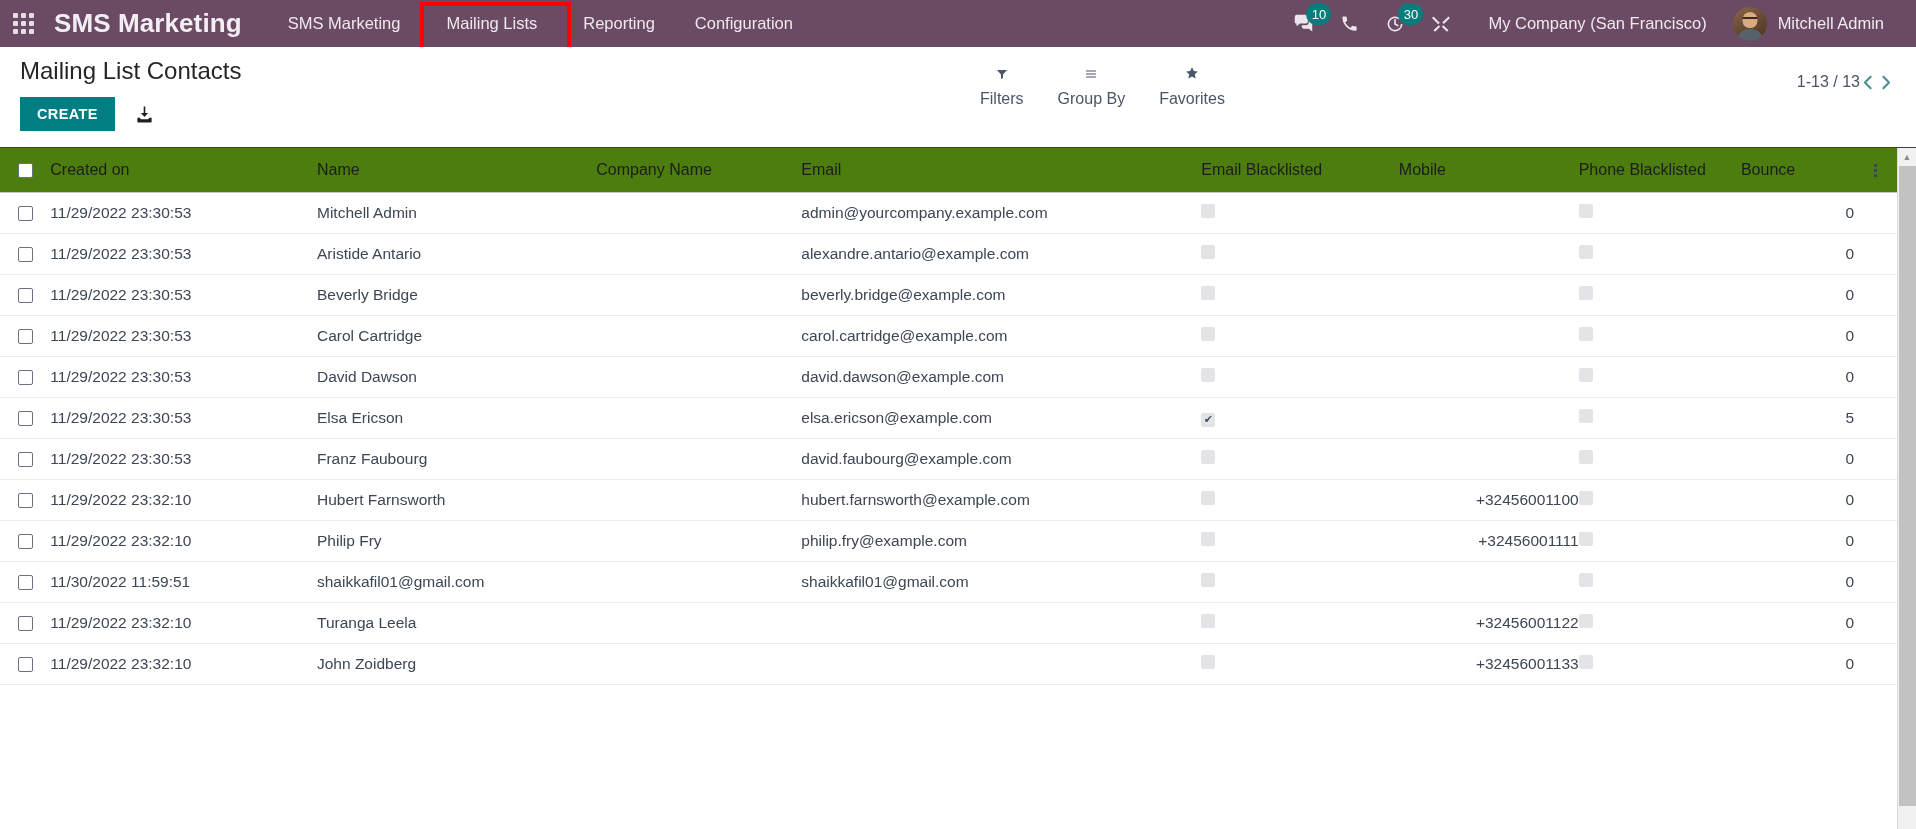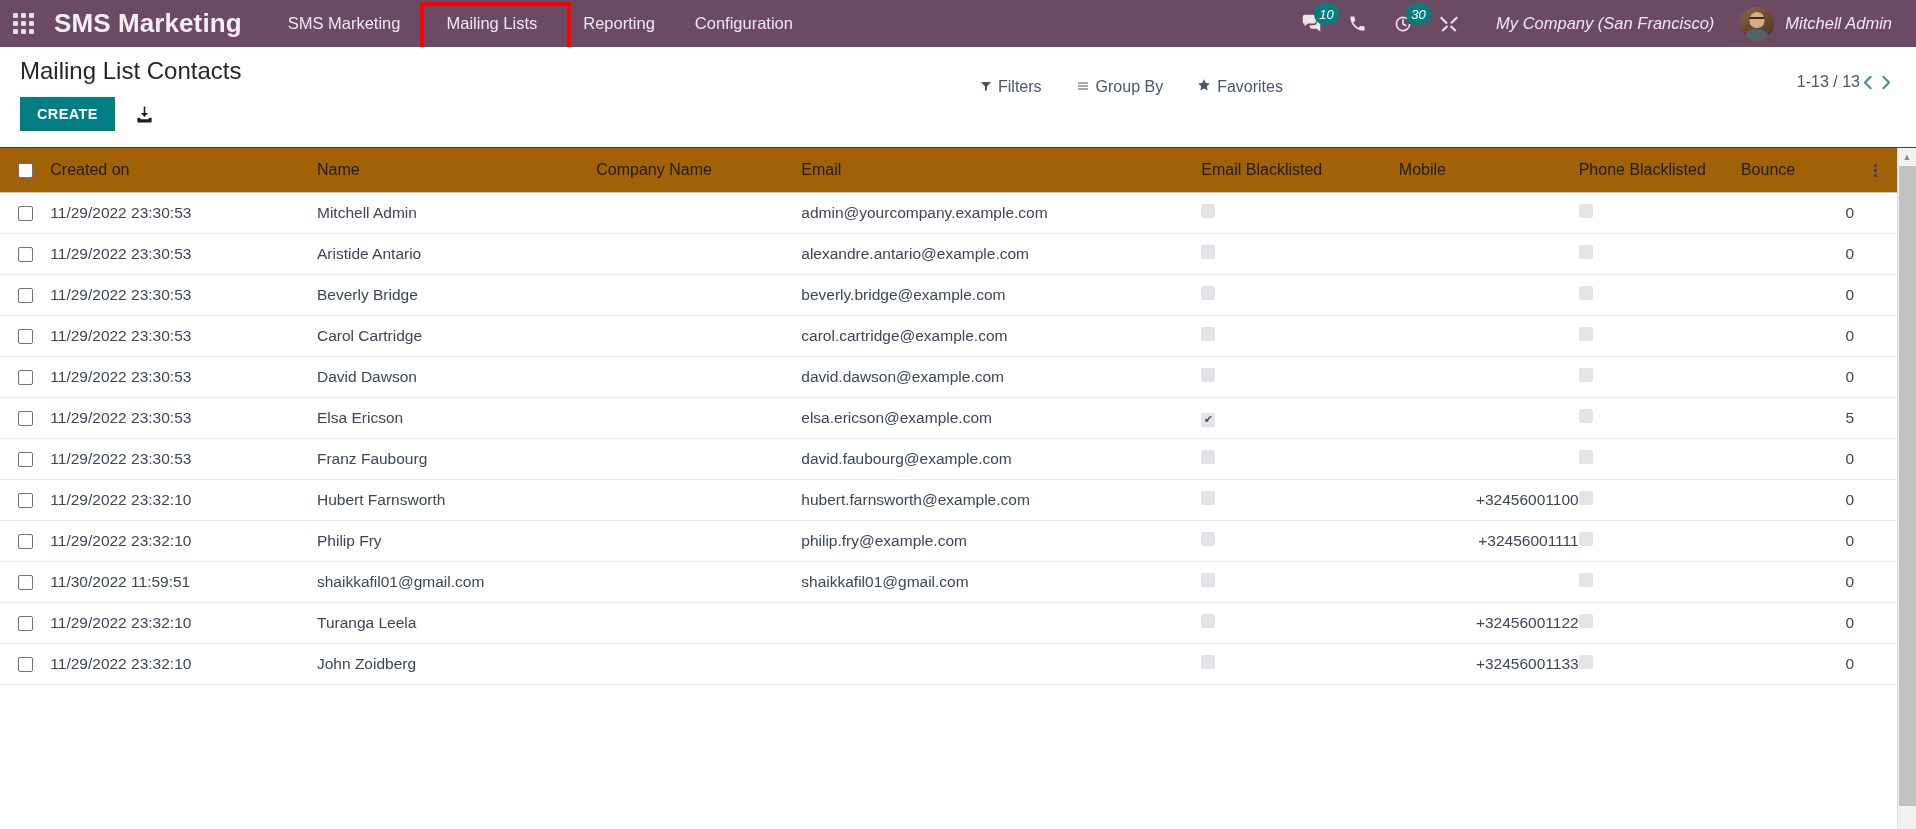--- a/index.html
+++ b/index.html
@@ -54,25 +54,24 @@
   }
   .menu-item.boxed::after {
     content: "";
     position: absolute;
     left: -6px; top: 2px;
     width: calc(100% + 12px); height: 41px;
     border: 4px solid #fe0000;
     pointer-events: none;
   }
   .nav-right {
-    position: absolute; right: 0; top: 0;
+    position: absolute; right: 8px; top: 0;
     height: 47px;
     display: flex; align-items: center;
     padding-right: 24px;
-    font-style: italic;
   }
   .sys-icon {
     position: relative;
     width: 46px; height: 47px;
     display: flex; align-items: center; justify-content: center;
     cursor: pointer;
     color: #ece4eb;
   }
   .sys-icon svg { display: block; }
   .badge {
@@ -242,20 +241,21 @@
     height: 28px;
   }
   .tb-btn {
     display: flex; align-items: center;
     gap: 6px;
     color: #4a5568;
     font-size: 16px;
     cursor: pointer;
     margin-right: 34px;
     white-space: nowrap;
+    flex-direction: column;
   }
   .pager {
     position: absolute;
     right: 22px; top: 0;
     display: flex; align-items: flex-start;
     gap: 0;
   }
   .pager-count {
     font-size: 16px;
     color: #4a5568;
@@ -281,21 +281,21 @@
     table-layout: fixed;
     font-size: 15.5px;
   }
   table.list th {
     font-weight: normal;
     color: #1d1d1d;
     font-size: 16px;
     text-align: left;
     padding: 13px 0 13px 0;
     border-bottom: 1px solid #c8c8c8;
-    background: #a16207;
+    background: #4d7c0f;
     white-space: nowrap;
   }
   table.list td {
     color: #3c4654;
     padding: 11px 0;
     border-bottom: 1px solid #ececec;
     white-space: nowrap;
     overflow: hidden;
     text-overflow: ellipsis;
   }

